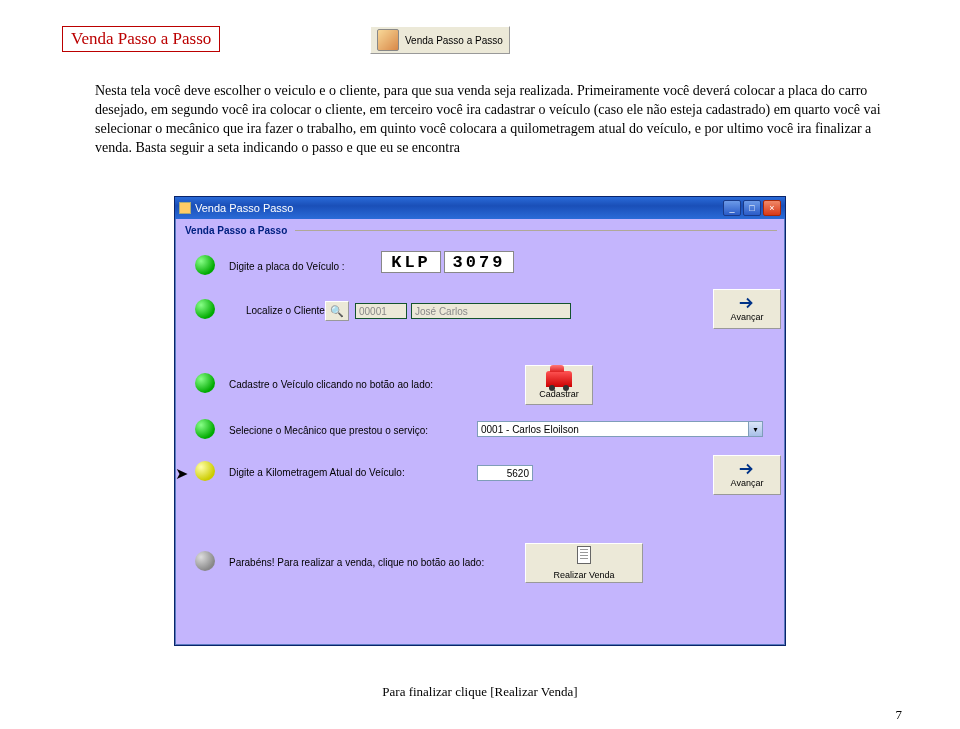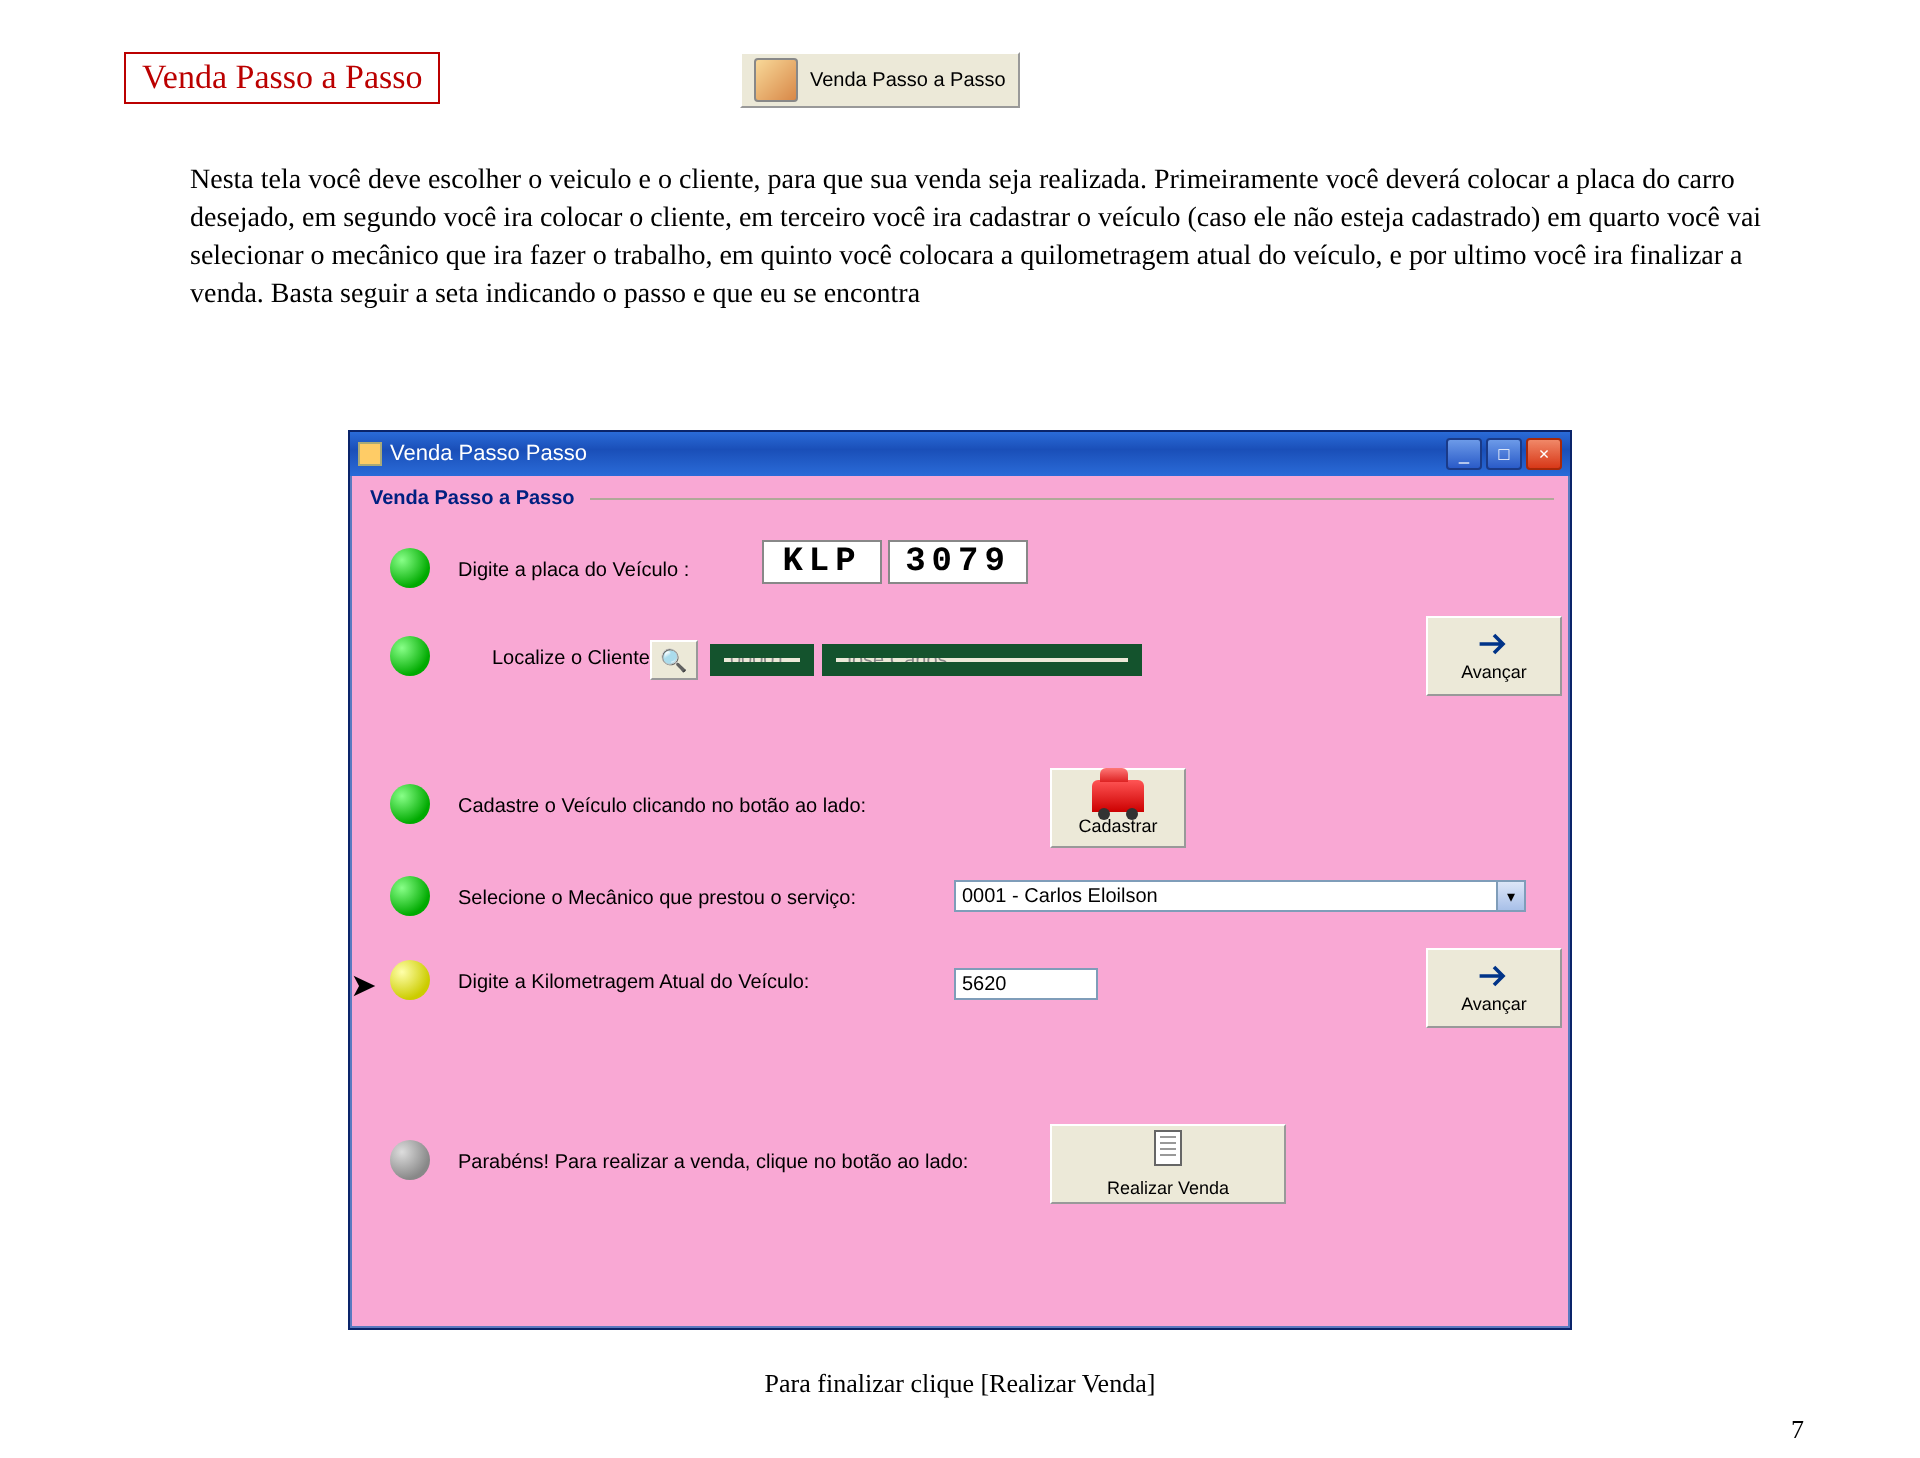--- a/index.html
+++ b/index.html
@@ -19,25 +19,25 @@
     padding: 2px 6px; font-family: Tahoma, sans-serif; font-size: 10px;
   }
   .inline-icon { width: 22px; height: 22px; background: linear-gradient(135deg,#f8d898,#d88848); border: 1px solid #888; border-radius: 2px; }
   
   .intro-text {
     position: absolute; top: 82px; left: 95px; right: 60px;
     font-size: 14px; line-height: 1.35;
   }
   
   .window {
-    position: absolute; top: 215px; left: 174px;
+    position: absolute; top: 196px; left: 174px;
     width: 612px; height: 450px;
     border: 1px solid #0a246a;
     box-shadow: 0 0 0 1px #5a7ac0 inset;
-    background: #f9a8d4;
+    background: #c4b5fd;
   }
   .titlebar {
     height: 22px; background: linear-gradient(#2a6bd8,#1a4fb8 40%,#2a6bd8);
     display: flex; align-items: center; justify-content: space-between;
     padding: 0 4px; font-family: Tahoma, sans-serif; color: #fff; font-size: 11px;
   }
   .titlebar-left { display: flex; align-items: center; gap: 4px; }
   .tb-icon { width: 12px; height: 12px; background: #ffcc66; border: 1px solid #aa7; }
   .win-buttons { display: flex; gap: 2px; }
   .win-btn {
@@ -66,21 +66,21 @@
   .plate-input.numbers{ width:70px; letter-spacing:3px;}
   
   .search-btn {
     position:absolute; width:24px; height:20px;
     background:#ece9d8; border:1px solid #999; border-top-color:#fff; border-left-color:#fff;
     display:flex; align-items:center; justify-content:center;
   }
   .magnify { font-size:11px; }
   
   .text-input { position:absolute; height:16px; background:#fff; border:1px solid #7f9db9; font-size:10px; padding:1px 3px; font-family:Tahoma,sans-serif; }
-  .disabled-input { background:#ece9d8; border:7px solid #14532d; color:#888; }
+  .disabled-input { background:#ece9d8; border:1px solid #14532d; color:#888; }
   
   .nav-btn {
     position:absolute; width:68px; height:40px;
     background:#ece9d8; border:1px solid #999; border-top-color:#fff; border-left-color:#fff;
     display:flex; flex-direction:column; align-items:center; justify-content:center;
     font-size:9px; gap:2px;
   }
   .nav-btn svg { width:18px; height:14px; }
   
   .car-icon { width:26px; height:16px; background: linear-gradient(#f55,#c00); border-radius:3px 3px 0 0; position:relative; }
@@ -164,21 +164,21 @@
     <div class="light green" style="top:200px;left:20px;"></div>
     <div class="label" style="top:206px;left:54px;">Selecione o Mecânico que prestou o serviço:</div>
     <div class="select" style="top:202px;left:302px;width:286px;">
       <span>0001 - Carlos Eloilson</span>
       <span class="caret">▾</span>
     </div>
 
     <span class="arrow-indicator" style="top:245px;left:0px;">➤</span>
     <div class="light yellow" style="top:242px;left:20px;"></div>
     <div class="label" style="top:248px;left:54px;">Digite a Kilometragem Atual do Veículo:</div>
-    <input class="text-input" style="top: 246px; left: 302px; width: 72px; text-align: left;" value="5620">
+    <input class="text-input" style="top: 246px; left: 302px; width: 56px; text-align: right;" value="5620">
     <div class="nav-btn" style="top:236px;left:538px;">
       <svg viewBox="0 0 20 14">
           <path d="M2 7 L14 7 M10 2 L15 7 L10 12" stroke="#003388" stroke-width="2" fill="none"></path>
         </svg>
       <span>Avançar</span>
     </div>
 
     <div class="light gray" style="top:332px;left:20px;"></div>
     <div class="label" style="top:338px;left:54px;">Parabéns! Para realizar a venda, clique no botão ao lado:</div>
     <div class="wide-btn" style="top:324px;left:350px;width:118px;">

